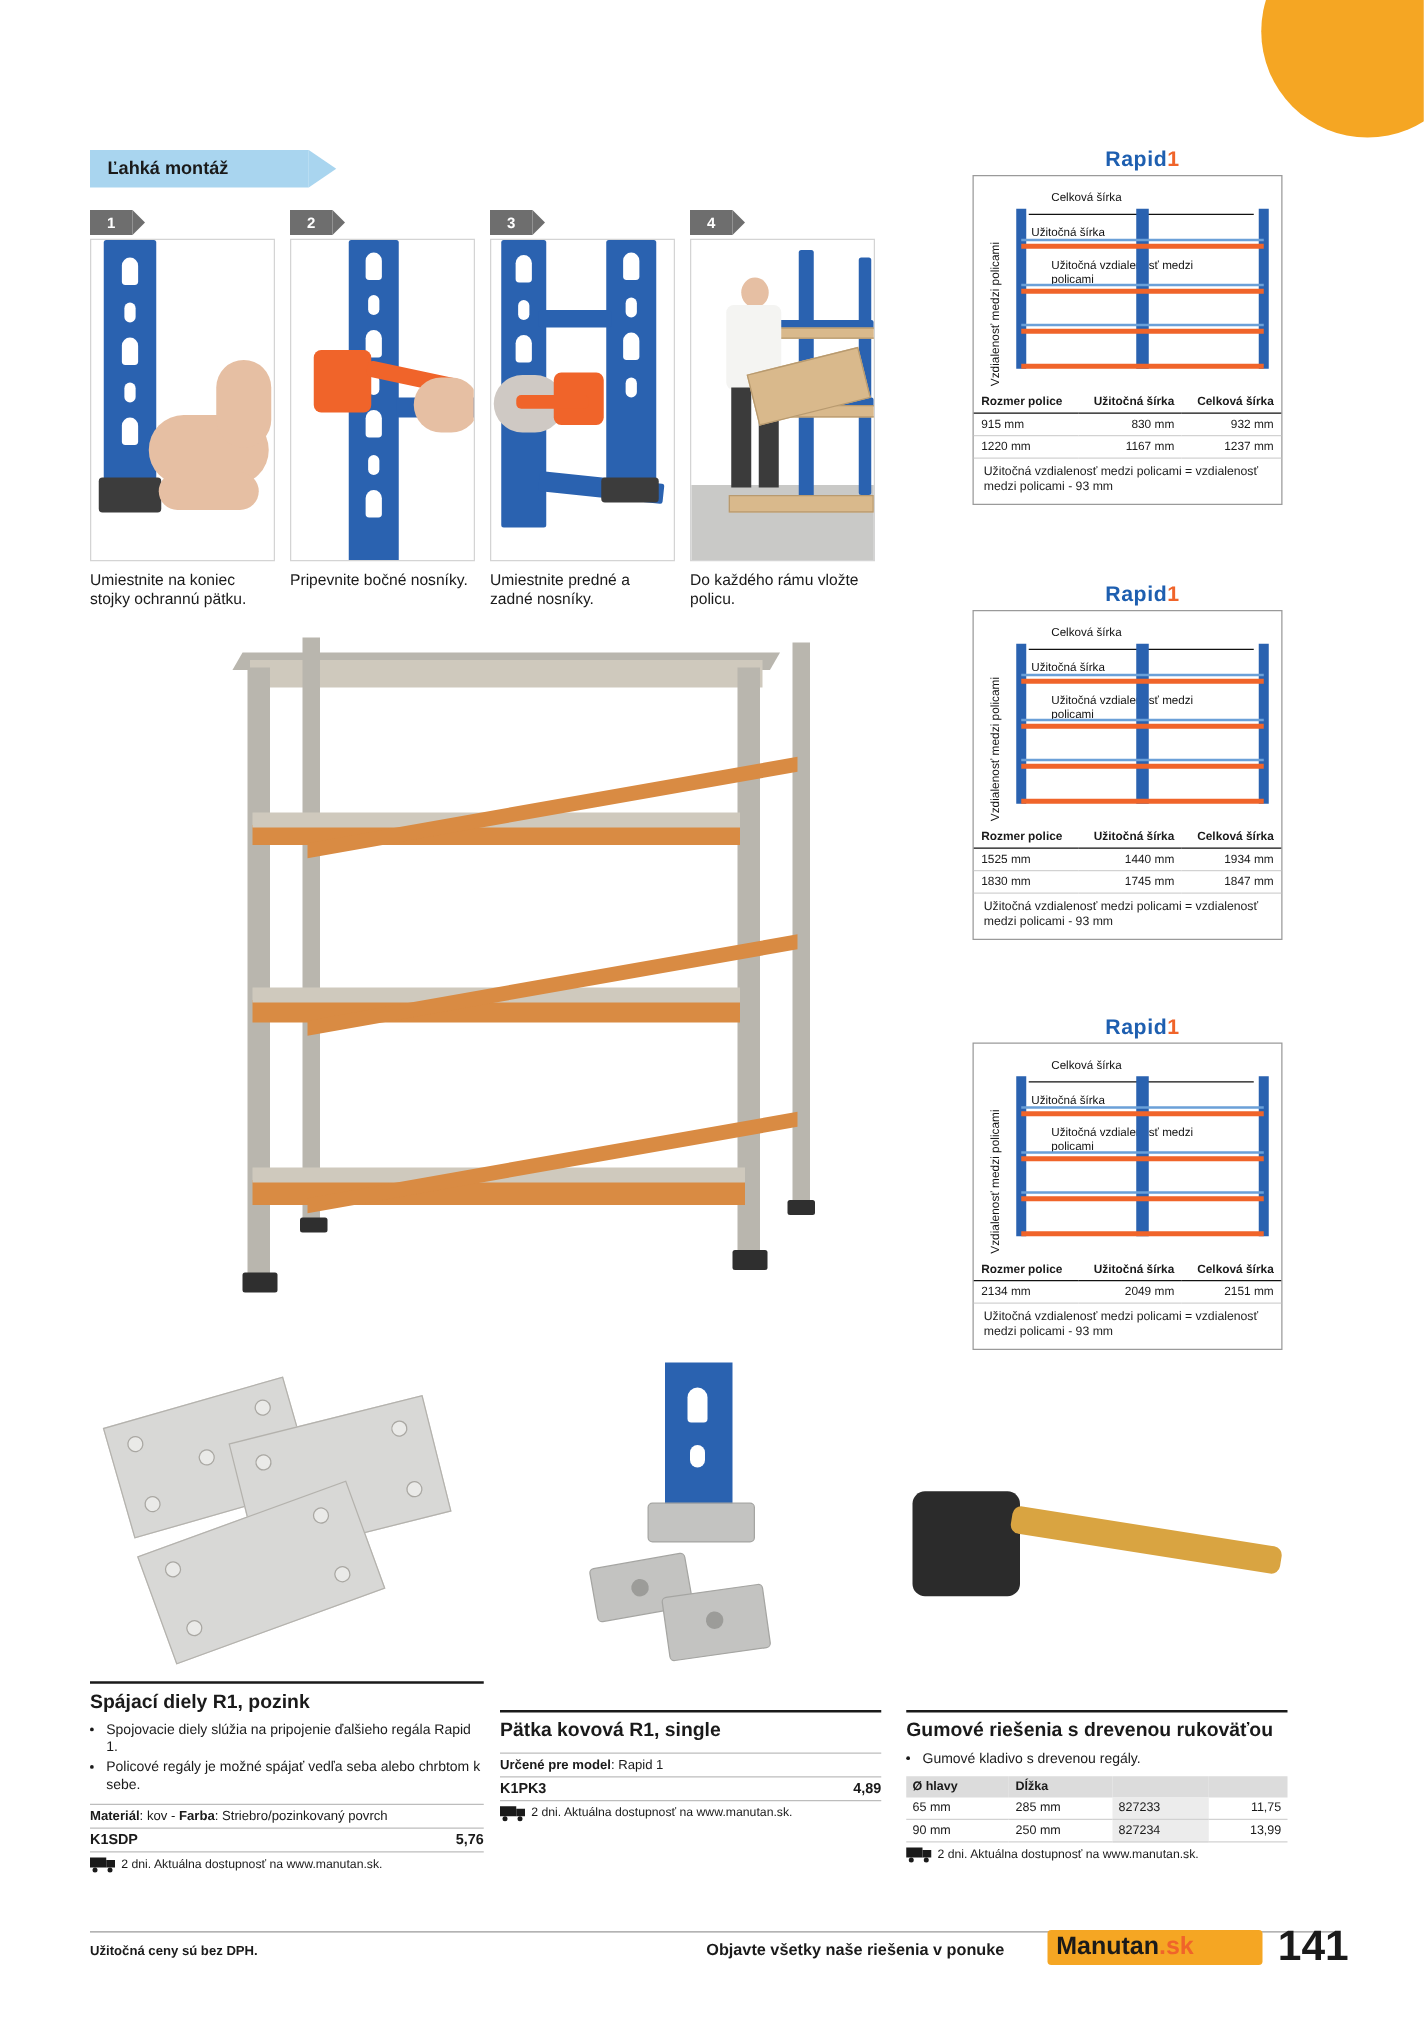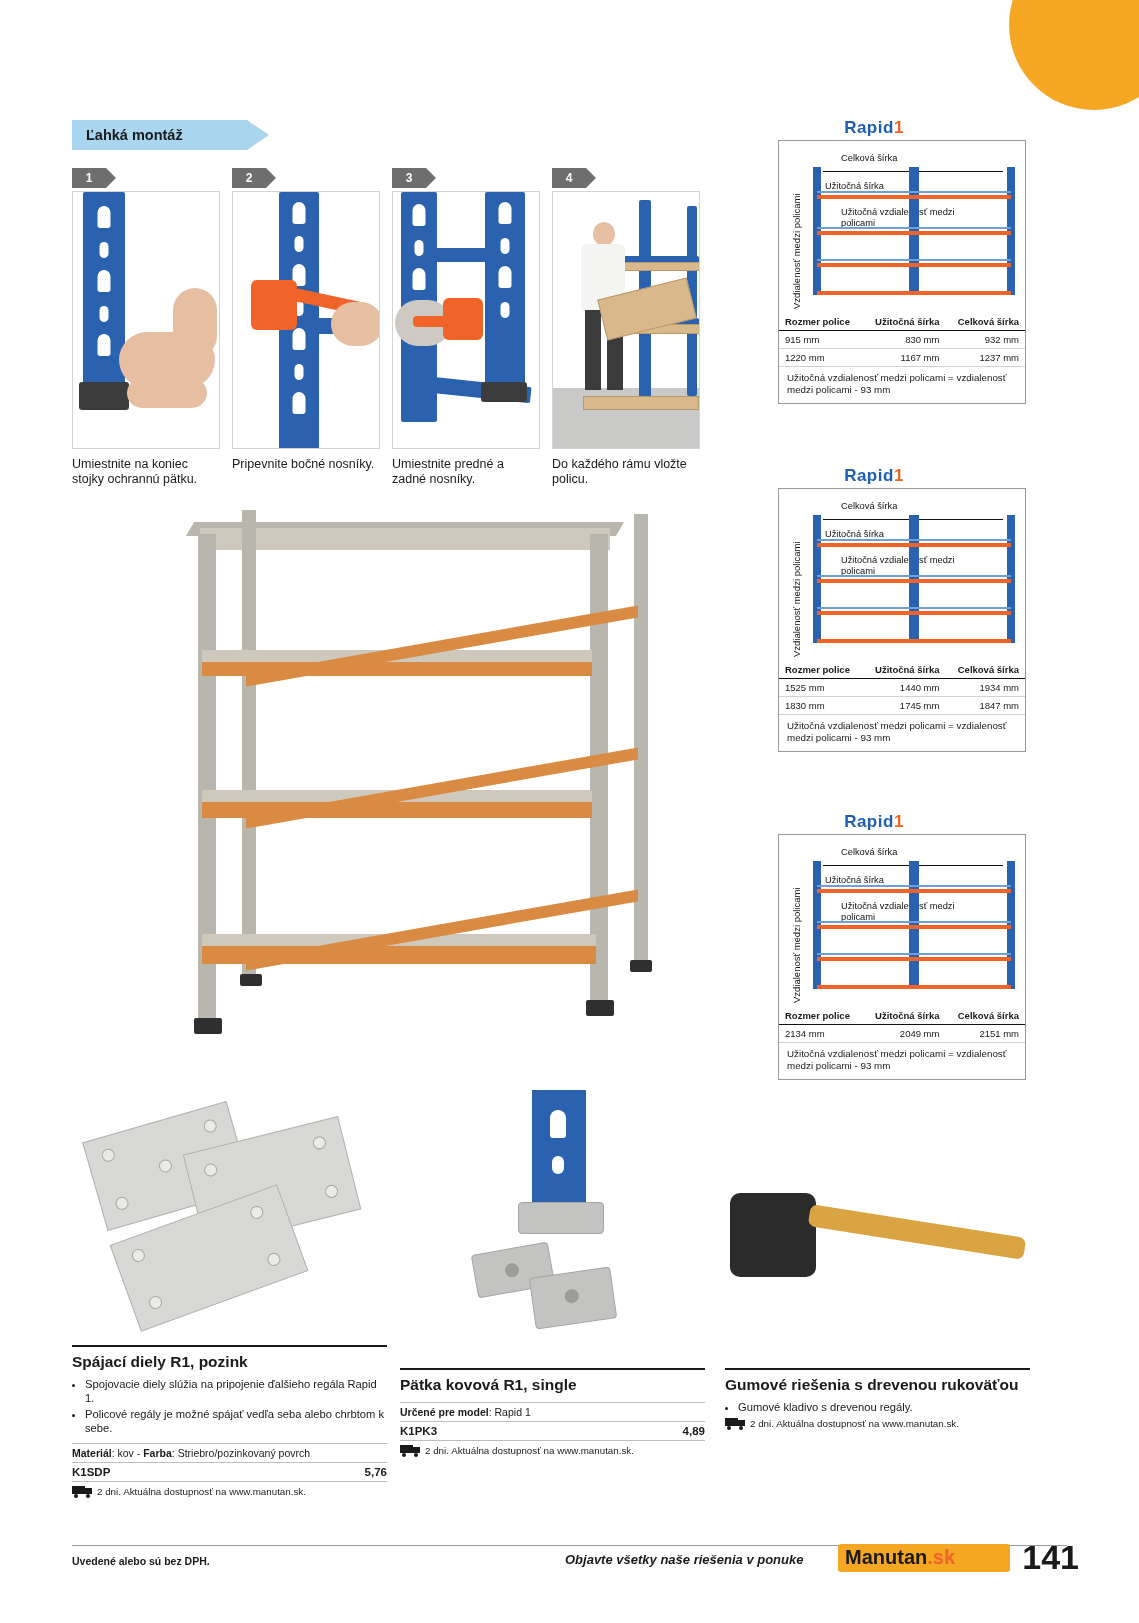--- a/index.html
+++ b/index.html
@@ -84,21 +84,21 @@
   .sh-board-top { position:absolute; background:#cfc9bd; }
   .sh-upright { position:absolute; background:#b9b6ae; }
   .sh-foot { position:absolute; background:#2f2f2f; border-radius:2px; }
 
   
   .diag-card {
     position:absolute; left:778px; width:248px;
     border:1px solid #9a9a9a; background:#fff;
   }
   .rapid-logo{
-    position:absolute; left:750px; width:248px; text-align:center;
+    position:absolute; left:790px; width:248px; text-align:center;
     font-size:17px; font-weight:bold; color:#1e5fb0; letter-spacing:.5px;
   }
   .rapid-logo .one{ color:#f0642a; }
   .diag-inner{ position:relative; height:172px; }
   .vlabel{
     position:absolute; font-size:9.5px; color:#111;
     transform:rotate(-90deg); transform-origin:left top; white-space:nowrap;
   }
   .dlabel{ position:absolute; font-size:9.3px; color:#111; white-space:nowrap; }
   .dlabel.box{ background:#fff; padding:0 2px; }
@@ -145,21 +145,21 @@
 
   table.pt{ width:100%; border-collapse:collapse; font-size:10px; margin-top:7px; }
   table.pt th{ background:#dcdcdc; text-align:left; font-weight:bold; padding:3px 5px; font-size:10px; }
   table.pt td{ padding:3px 5px; border-bottom:1px solid #d2d2d2; }
   table.pt td.num{ text-align:right; }
   table.pt td.sku{ background:#ececec; }
 
   
   .footrule{ position:absolute; left:72px; right:72px; top:1545px; height:1px; background:#9a9a9a; }
   .footleft{ position:absolute; left:72px; top:1555px; font-size:10.5px; font-weight:bold; }
-  .footcenter{ position:absolute; left:565px; top:1552px; font-size:13px; font-weight:bold;font-style:italic; }
+  .footcenter{ position:absolute; left:565px; top:1552px; font-size:13px; font-weight:bold; }
   .brand{ position:absolute; left:845px; top:1546px; font-size:20px; font-weight:bold; color:#1a1a1a; }
   .brand .dot{ color:#f0642a; }
   .brand-bg{ position:absolute; left:838px; top:1544px; width:172px; height:28px; background:#f5a623; border-radius:3px; }
   .pagenum{ position:absolute; right:60px; top:1538px; font-size:34px; font-weight:bold; }
 </style>
 </head>
 <body>
 
 <div class="page">
 
@@ -494,33 +494,57 @@
       <span>2 dni. Aktuálna dostupnosť na www.manutan.sk.</span>
     </div>
   </div>
 
   <div class="prod" style="left:725px; width:305px; top:1368px;">
     <div class="rule" style="margin-top:0; margin-bottom:6px;"></div>
     <h3>Gumové riešenia s drevenou rukoväťou</h3>
     <ul>
       <li>Gumové kladivo s drevenou regály.</li>
     </ul>
+    <table class="pt">
+      <thead>
+        <tr>
+          <th>Ø hlavy</th>
+          <th>Dĺžka</th>
+          <th></th>
+          <th></th>
+        </tr>
+      </thead>
+      <tbody>
+        <tr>
+          <td>65 mm</td>
+          <td>285 mm</td>
+          <td class="sku">827233</td>
+          <td class="num">11,75</td>
+        </tr>
+        <tr>
+          <td>90 mm</td>
+          <td>250 mm</td>
+          <td class="sku">827234</td>
+          <td class="num">13,99</td>
+        </tr>
+      </tbody>
+    </table>
     <div class="avail">
       <span class="truck">
         <span class="body"></span>
           <span class="cab"></span>
         <span class="w" style="left:2px;"></span>
           <span class="w" style="left:14px;"></span>
       </span>
       <span>2 dni. Aktuálna dostupnosť na www.manutan.sk.</span>
     </div>
   </div>
 
   <div class="footrule"></div>
-  <div class="footleft">Uvedené alebo sú bez DPH.</div>
+  <div class="footleft">Užitočná ceny sú bez DPH.</div>
   <div class="footcenter">Objavte všetky naše riešenia v ponuke</div>
   <div class="brand-bg"></div>
   <div class="brand">
     <span>Manutan</span><span class="dot">.sk</span>
   </div>
   <div class="pagenum">141</div>
 
 </div>
 
 </body></html>

